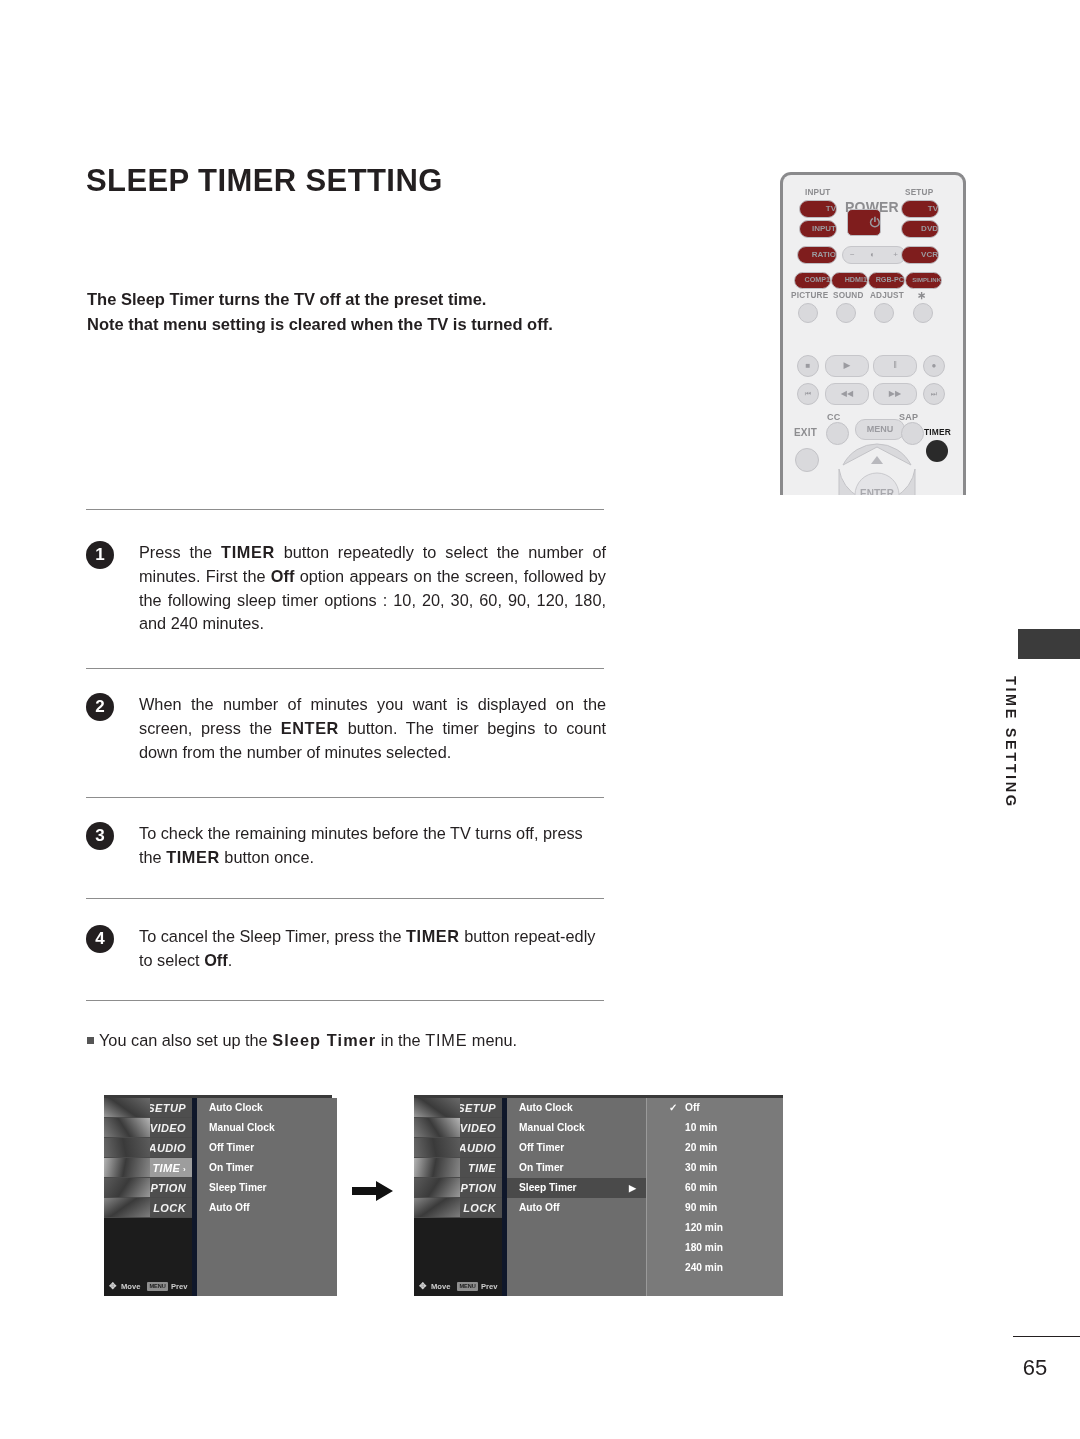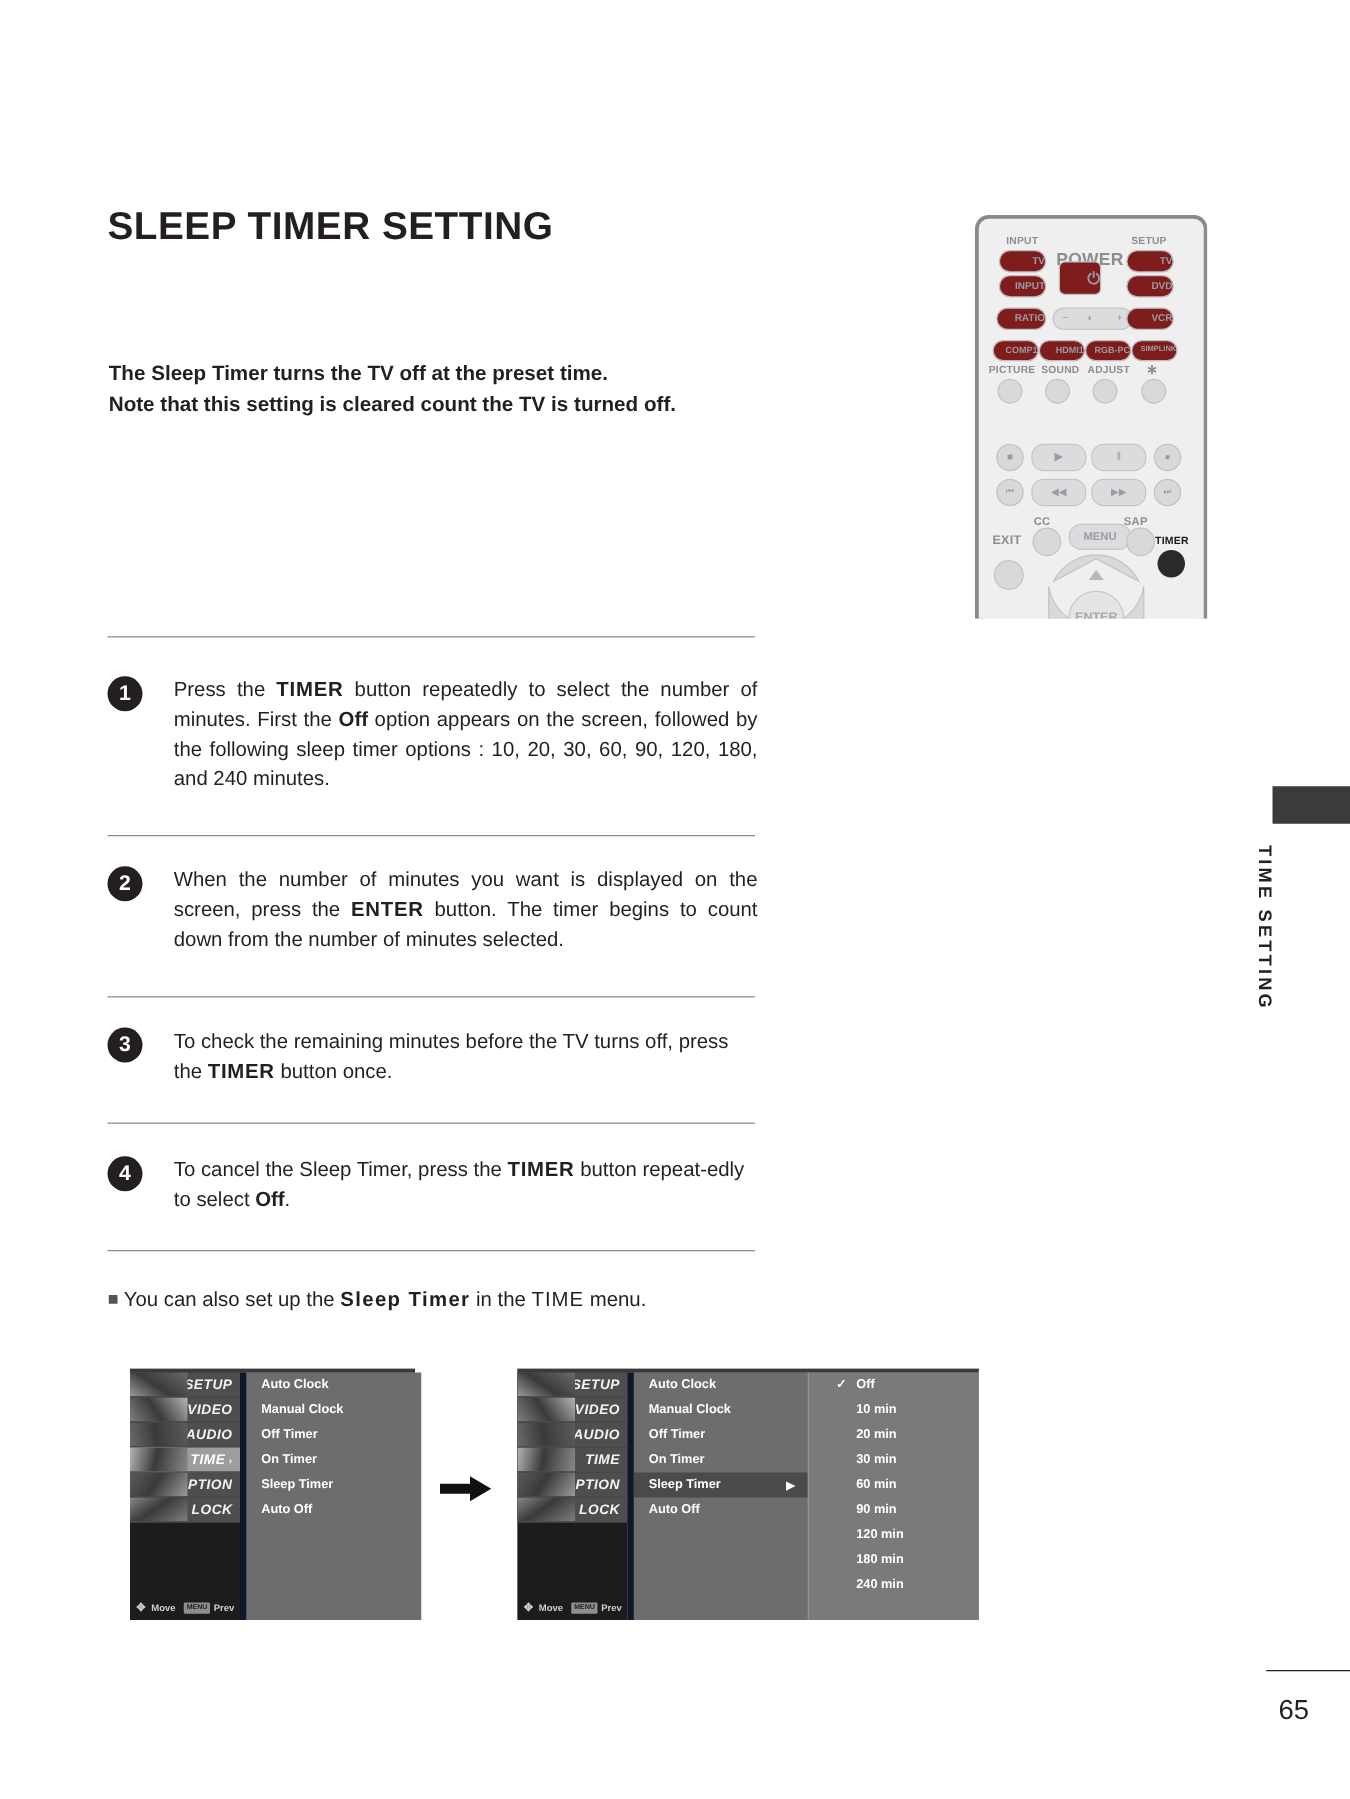--- a/index.html
+++ b/index.html
@@ -354,21 +354,21 @@
     color: #231f20;
   }
 </style>
 </head>
 <body>
 
 <div class="page-title">SLEEP TIMER SETTING</div>
 
 <div class="intro">
   <div>The Sleep Timer turns the TV off at the preset time.</div>
-  <div>Note that this setting is cleared count the TV is turned off.</div>
+  <div>Note that menu setting is cleared when the TV is turned off.</div>
 </div>
 
 <div class="remote">
 
   <div class="rlbl" style="left:22px; top:13px;">INPUT</div>
   <div class="rlbl" style="left:122px; top:13px;">SETUP</div>
   <div class="rlbl" style="left:62px; top:24px; font-size:14px;">POWER</div>
 
   <div class="rbtn" style="left:16px; top:25px; width:36px; height:16px;">TV</div>
   <div class="rbtn" style="left:118px; top:25px; width:36px; height:16px;">TV</div>

